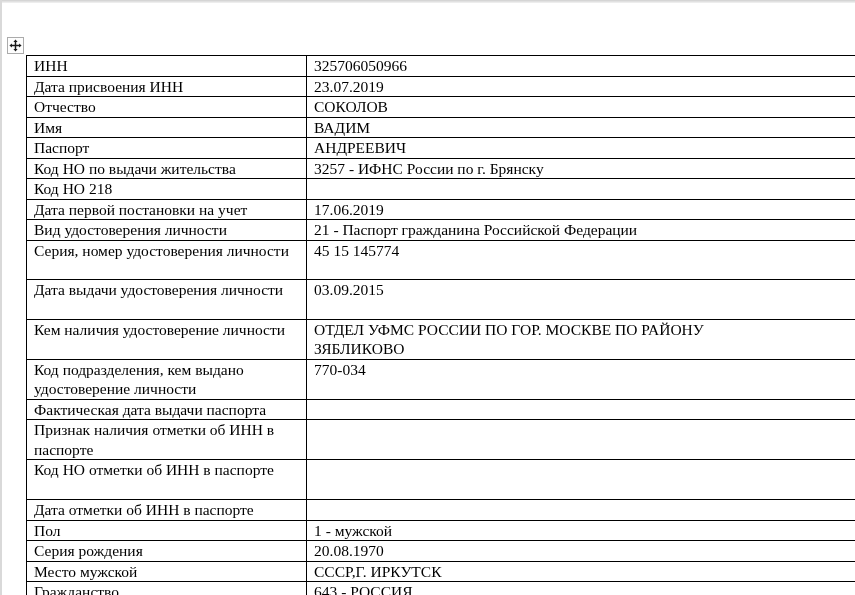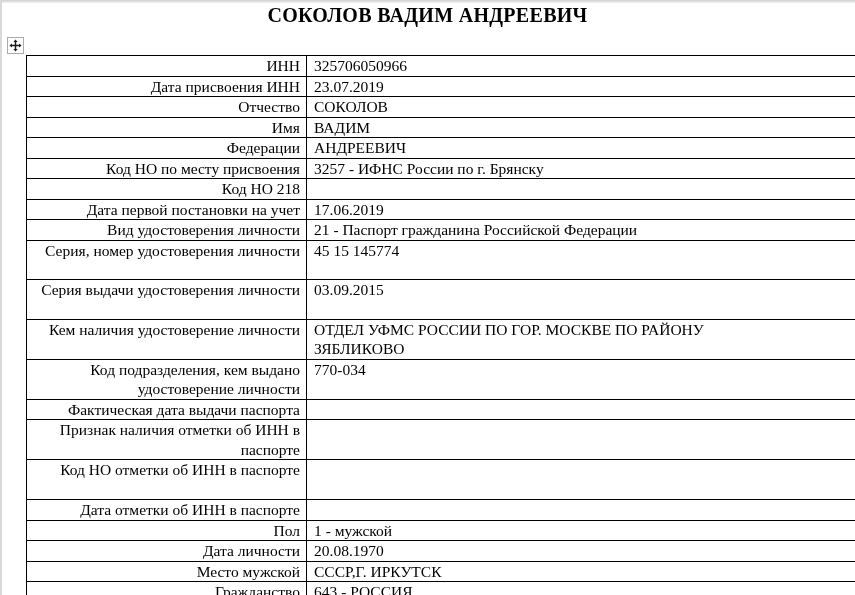--- a/index.html
+++ b/index.html
@@ -60,33 +60,32 @@
     table-layout: fixed;
     font-size: 15.5px;
   }
   .data-table td {
     border: 1px solid #000000;
     vertical-align: top;
     line-height: 19.5px;
     padding: 0 6px 0 7px;
     overflow: hidden;
   }
-  .data-table td.c1 { width: 266px; text-align: right; }
+  .data-table td.c1 { width: 266px; }
   .data-table td.c2 { width: 548px; white-space: pre-line; }
   tr.r1 { height: 19.8px; }
   tr.r2 { height: 39.7px; }
 </style>
 </head>
 <body>
 
 <div class="page">
   <div class="top-edge"></div>
   <div class="left-edge"></div>
 
-  <h1 class="title">СОКОЛОВ ВАДИМ АНДРЕЕВИЧ</h1>
 
   <div class="move-handle">
     <span>
       <svg width="13" height="13" viewBox="0 0 16 16">
         <path d="M8 0.5 L10.6 3.6 H8.9 V7.1 H12.4 V5.4 L15.5 8 L12.4 10.6 V8.9 H8.9 V12.4 H10.6 L8 15.5 L5.4 12.4 H7.1 V8.9 H3.6 V10.6 L0.5 8 L3.6 5.4 V7.1 H7.1 V3.6 H5.4 Z" fill="#1a1a1a"></path>
       </svg>
     </span>
   </div>
 
   <table class="data-table">
@@ -101,45 +100,45 @@
         </tr>
       <tr class="r1">
           <td class="c1">Отчество</td>
           <td class="c2">СОКОЛОВ</td>
         </tr>
       <tr class="r1">
           <td class="c1">Имя</td>
           <td class="c2">ВАДИМ</td>
         </tr>
       <tr class="r1">
-          <td class="c1">Федерации</td>
+          <td class="c1">Паспорт</td>
           <td class="c2">АНДРЕЕВИЧ</td>
         </tr>
       <tr class="r1">
-          <td class="c1">Код НО по месту присвоения</td>
+          <td class="c1">Код НО по выдачи жительства</td>
           <td class="c2">3257 - ИФНС России по г. Брянску</td>
         </tr>
       <tr class="r1">
           <td class="c1">Код НО 218</td>
           <td class="c2"></td>
         </tr>
       <tr class="r1">
           <td class="c1">Дата первой постановки на учет</td>
           <td class="c2">17.06.2019</td>
         </tr>
       <tr class="r1">
           <td class="c1">Вид удостоверения личности</td>
           <td class="c2">21 - Паспорт гражданина Российской Федерации</td>
         </tr>
       <tr class="r2">
           <td class="c1">Серия, номер удостоверения личности</td>
           <td class="c2">45 15 145774</td>
         </tr>
       <tr class="r2">
-          <td class="c1">Серия выдачи удостоверения личности</td>
+          <td class="c1">Дата выдачи удостоверения личности</td>
           <td class="c2">03.09.2015</td>
         </tr>
       <tr class="r2">
           <td class="c1">Кем наличия удостоверение личности</td>
           <td class="c2">ОТДЕЛ УФМС РОССИИ ПО ГОР. МОСКВЕ ПО РАЙОНУ
 ЗЯБЛИКОВО</td>
         </tr>
       <tr class="r2">
           <td class="c1">Код подразделения, кем выдано удостоверение личности</td>
           <td class="c2">770-034</td>
@@ -158,21 +157,21 @@
         </tr>
       <tr class="r1">
           <td class="c1">Дата отметки об ИНН в паспорте</td>
           <td class="c2"></td>
         </tr>
       <tr class="r1">
           <td class="c1">Пол</td>
           <td class="c2">1 - мужской</td>
         </tr>
       <tr class="r1">
-          <td class="c1">Дата личности</td>
+          <td class="c1">Серия рождения</td>
           <td class="c2">20.08.1970</td>
         </tr>
       <tr class="r1">
           <td class="c1">Место мужской</td>
           <td class="c2">СССР,Г. ИРКУТСК</td>
         </tr>
       <tr class="r1">
           <td class="c1">Гражданство</td>
           <td class="c2">643 - РОССИЯ</td>
         </tr>

